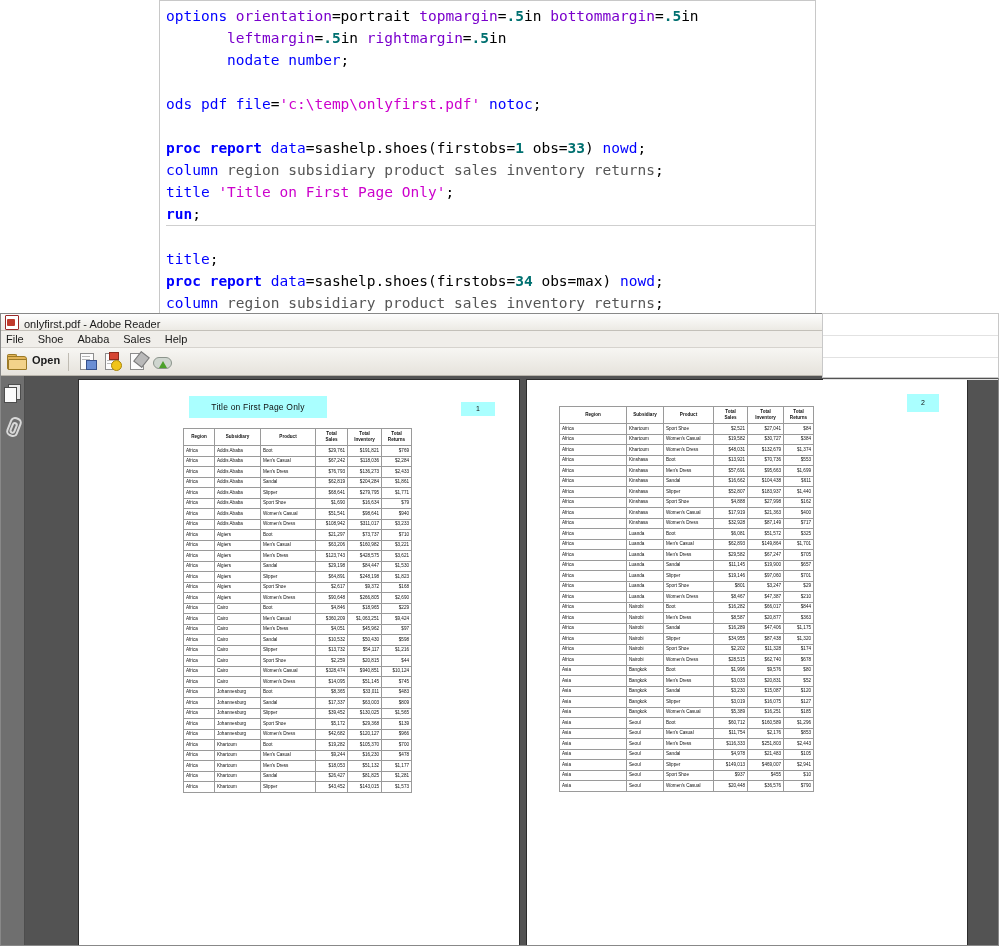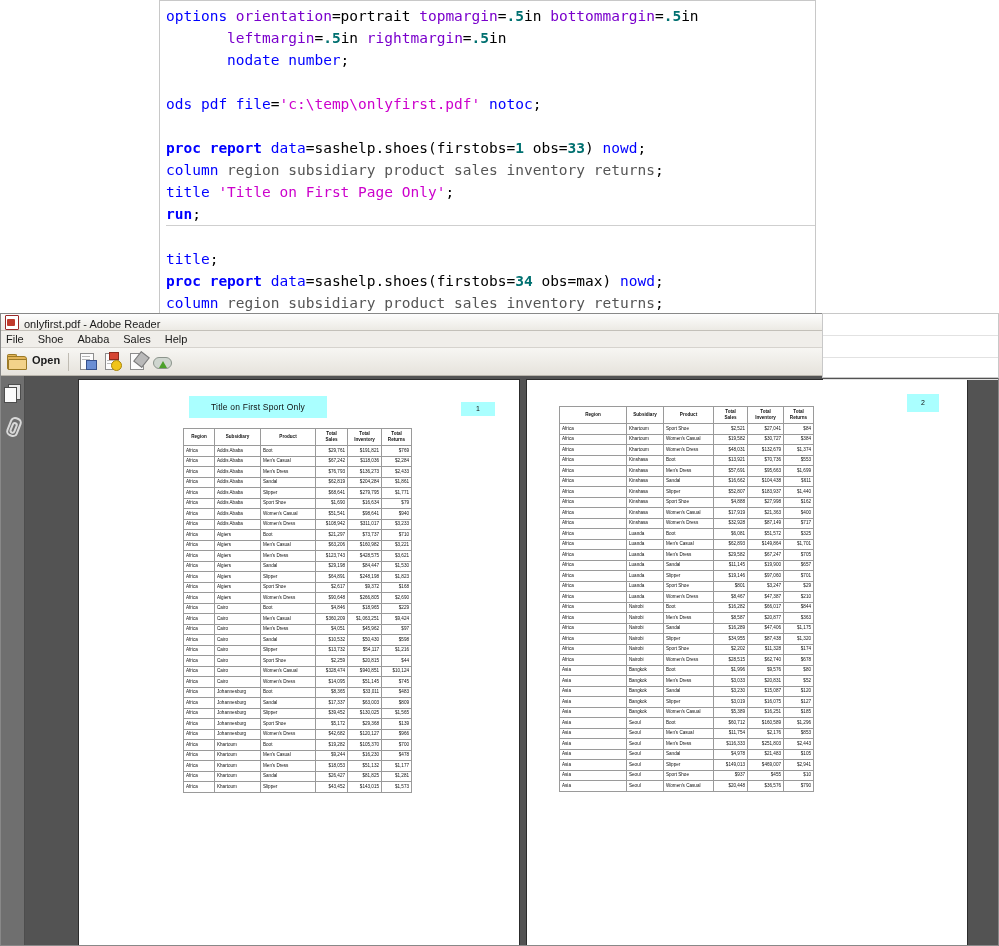--- a/index.html
+++ b/index.html
@@ -241,21 +241,21 @@
         <span class="thumb-front"></span>
     </span>
     <span class="nav-ico">
       <span class="clip"></span>
     </span>
   </div>
 
   <div id="doc-area">
 
     <div class="page" id="page-1">
-      <div class="pdf-title" id="p1-title" style="left: 110px; top: 16px; width: 138px; height: 22px; line-height: 22px;">Title on First Sport Only</div>
+      <div class="pdf-title" id="p1-title" style="left: 110px; top: 16px; width: 138px; height: 22px; line-height: 22px;">Title on First Page Only</div>
       <div class="pdf-pagenum" id="p1-num" style="left: 382px; top: 22px; width: 34px; height: 14px;">1</div>
       <table class="pdf-table" id="tbl1">
         <colgroup>
           <col class="c-region">
             <col class="c-sub">
             <col class="c-prod">
           <col class="c-sales">
             <col class="c-inv">
             <col class="c-ret">
         </colgroup>

